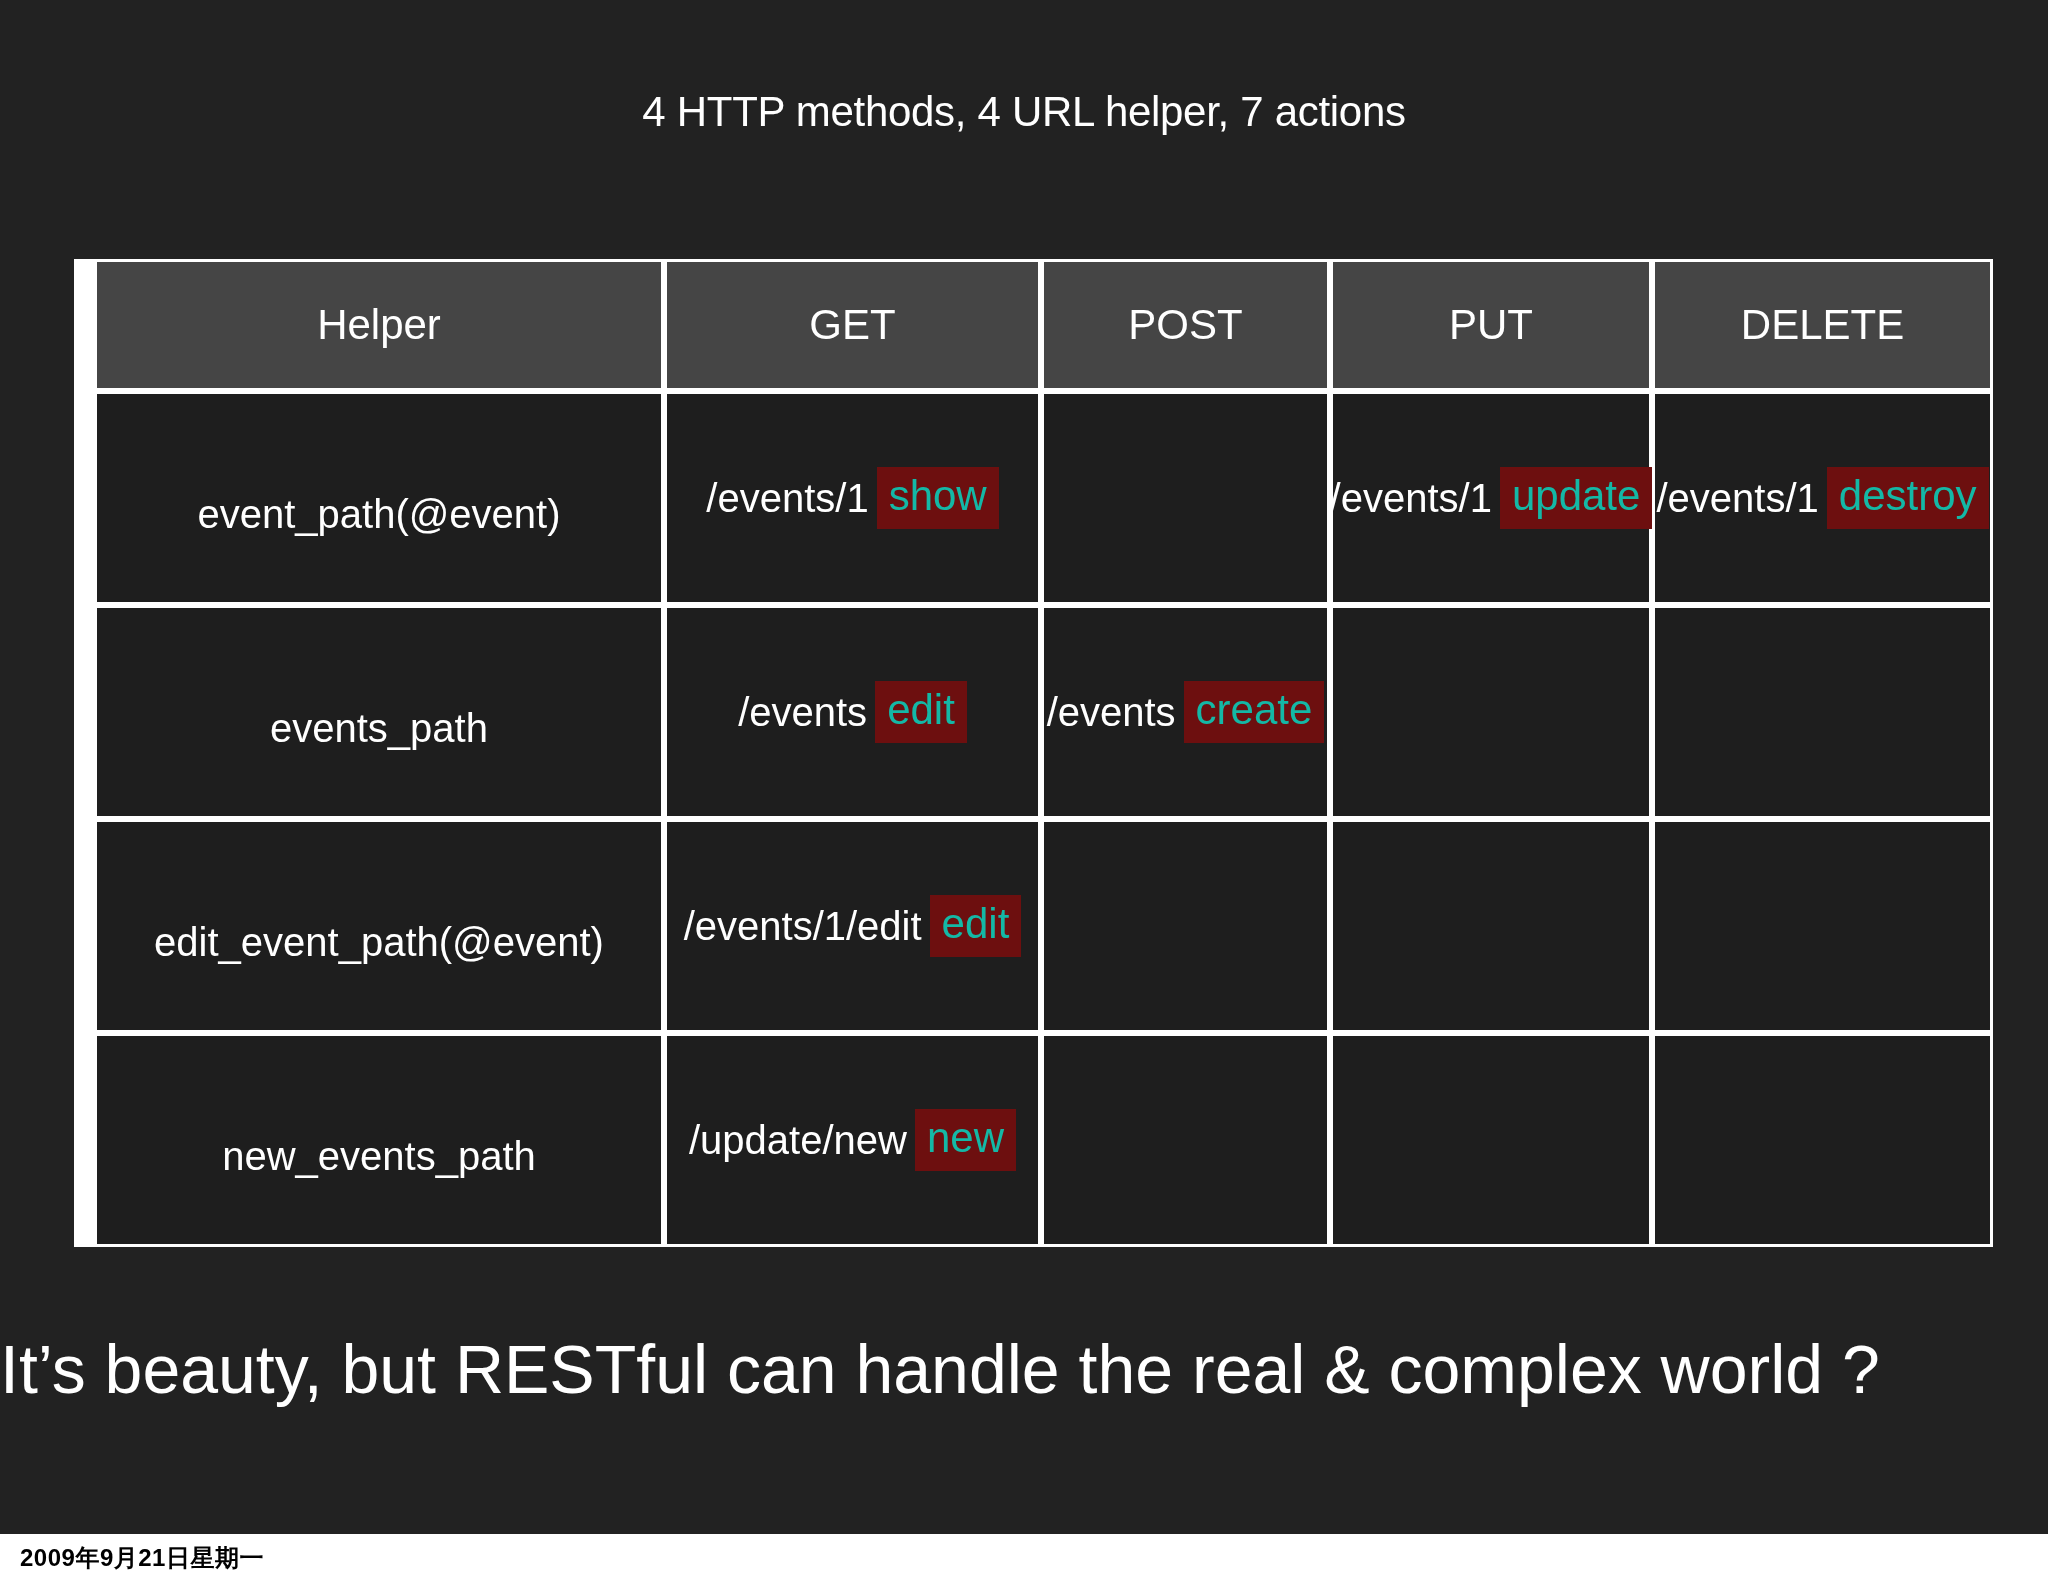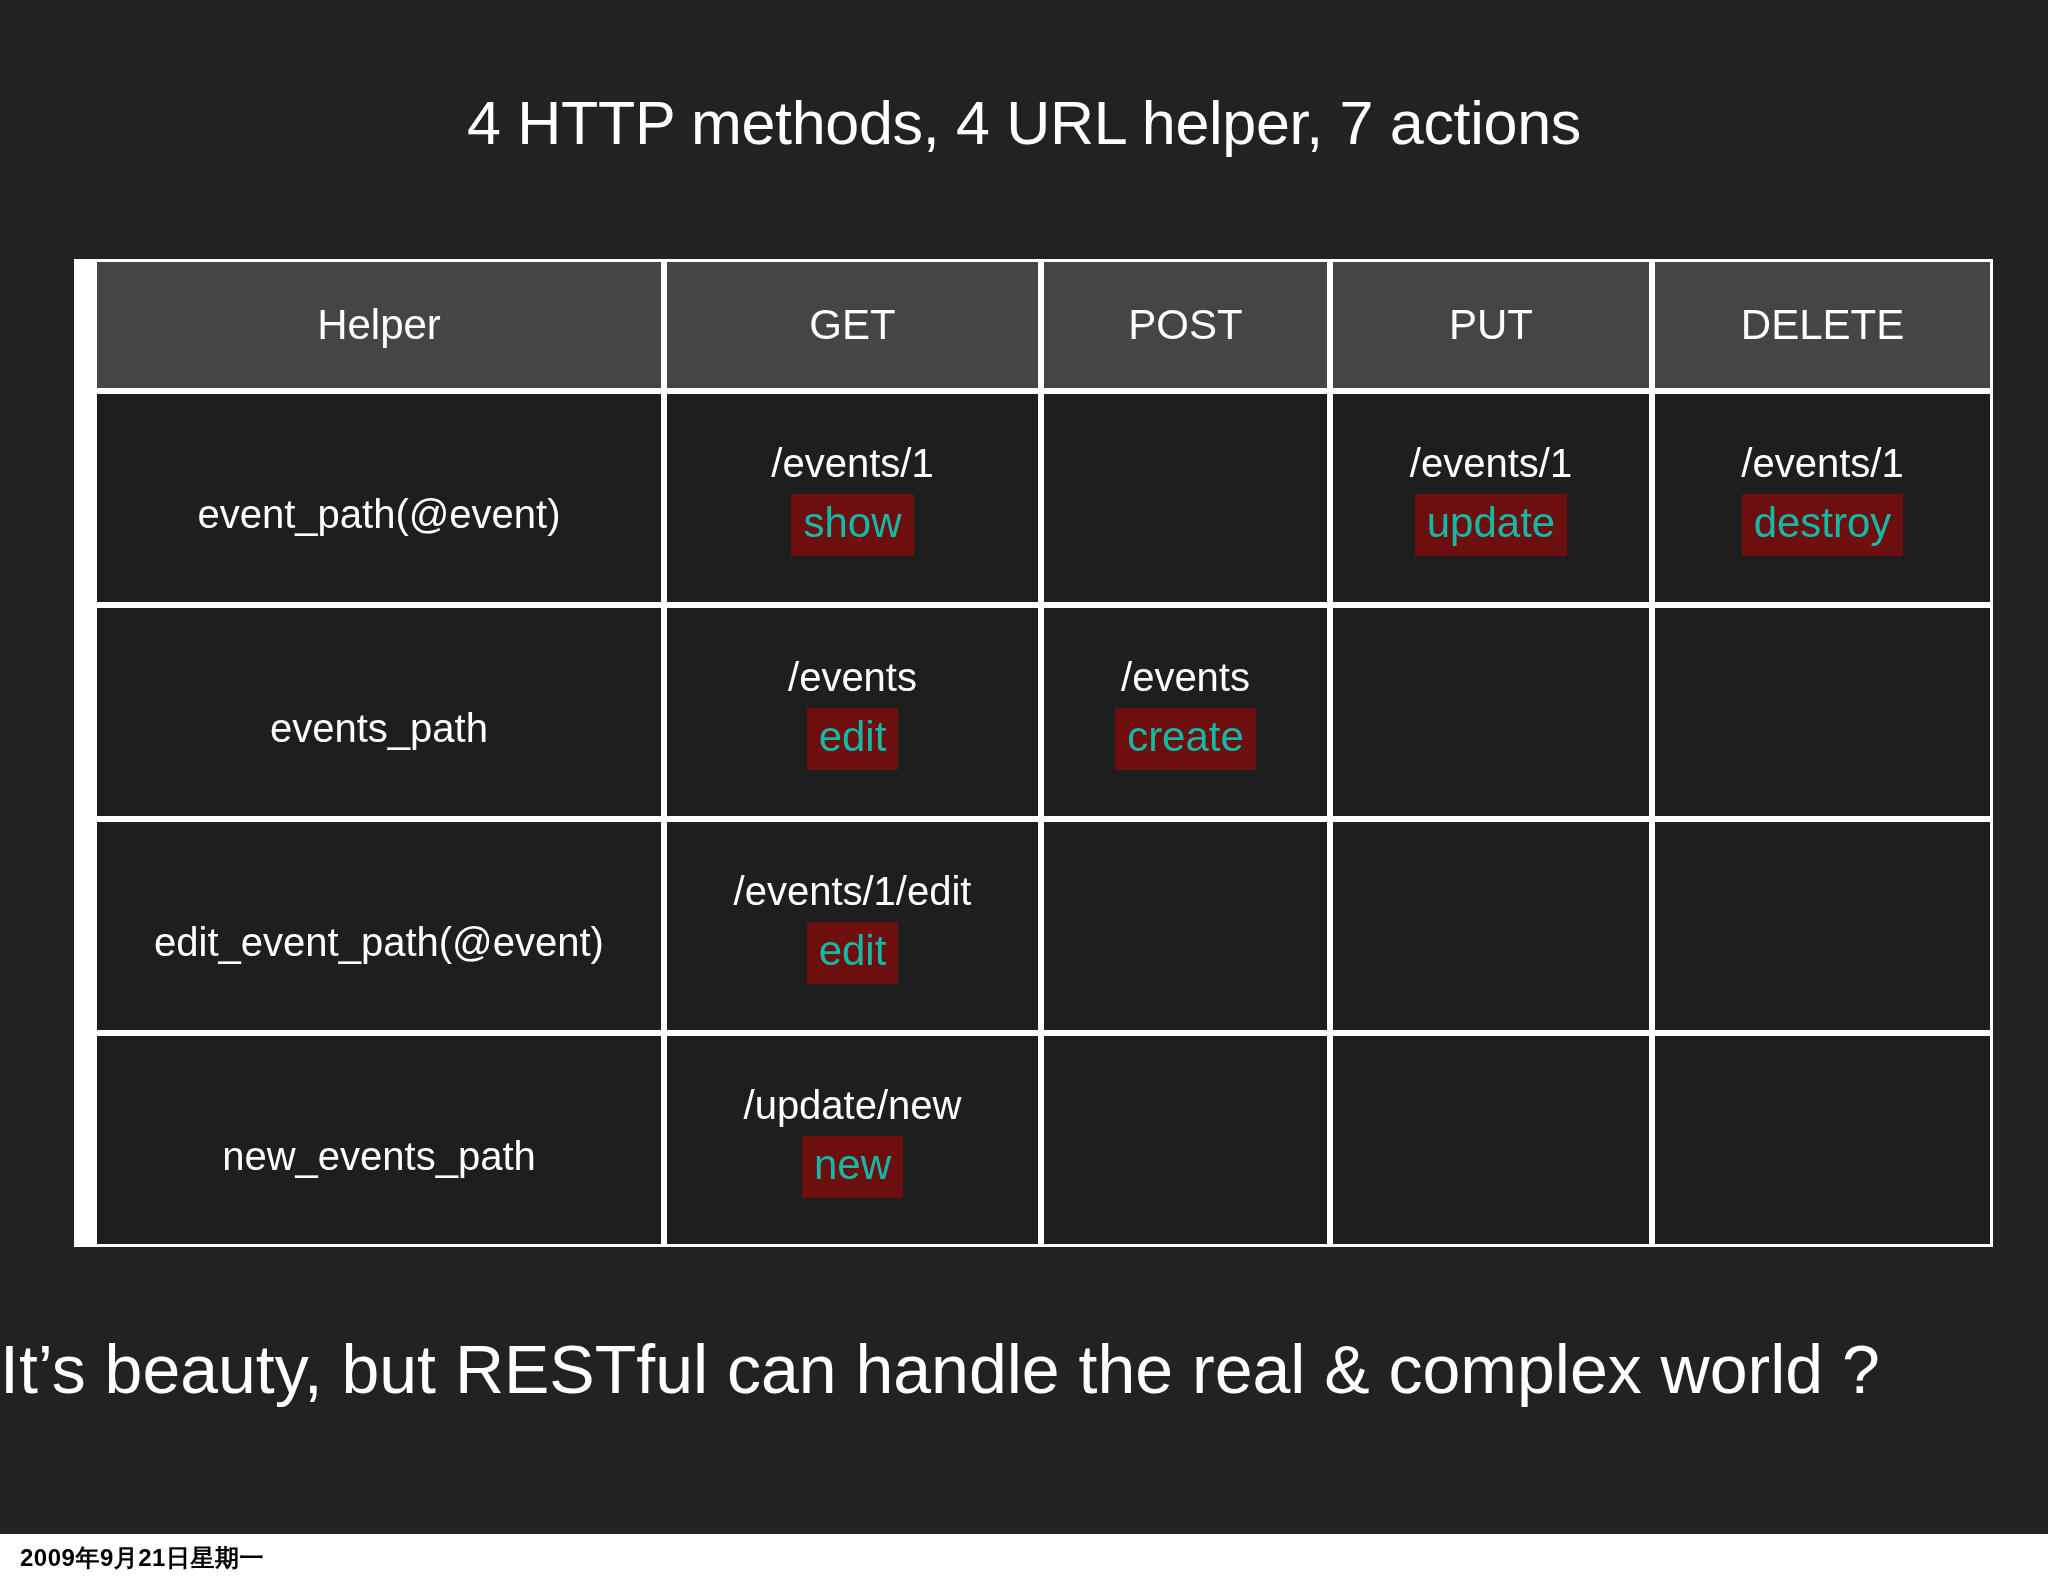--- a/index.html
+++ b/index.html
@@ -22,21 +22,21 @@
     box-sizing: border-box;
   }
 
   .slide-title {
     position: absolute;
     top: 88px;
     left: 0;
     width: 2048px;
     text-align: center;
     color: #ffffff;
-    font-size: 61px;
+    font-size: 42px;
     font-weight: 400;
     letter-spacing: -0.3px;
     white-space: nowrap;
   }
 
   .table-wrap {
     position: absolute;
     left: 74px;
     top: 259px;
     width: 1899px;
@@ -80,21 +80,21 @@
 
   .helper-name {
     font-size: 40px;
     line-height: 1.1;
     white-space: nowrap;
     margin-top: 32px;
   }
 
   .cell-stack {
     display: flex;
-    flex-direction: column;
+    flex-direction: row;
     align-items: center;
     justify-content: center;
     gap: 8px;
   }
 
   .url-text {
     font-size: 40px;
     line-height: 1.15;
     white-space: nowrap;
   }

